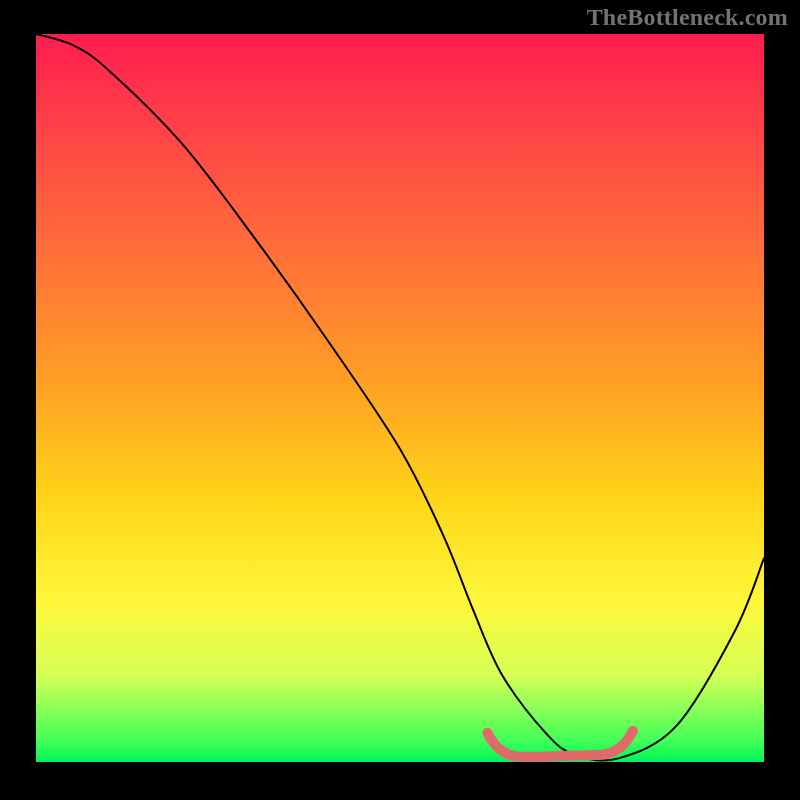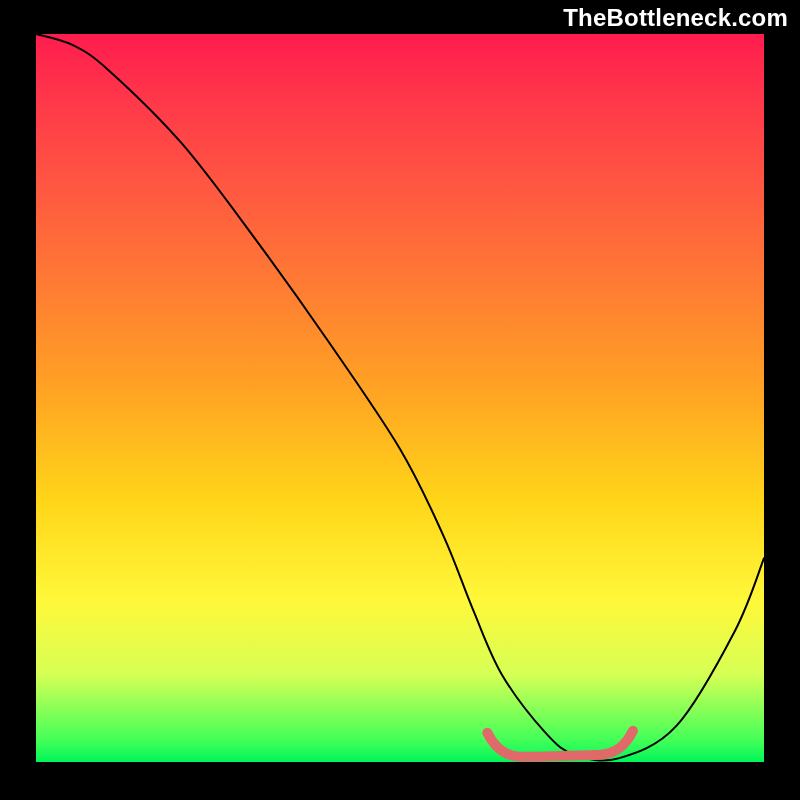--- a/index.html
+++ b/index.html
@@ -12,24 +12,24 @@
   }
   .chart-root {
     position: relative;
     width: 800px;
     height: 800px;
   }
   .watermark {
     position: absolute;
     top: 4px;
     right: 12px;
-    font-family: Liberation Sans, sans-serif;
+    font-family: Liberation Serif, serif;
     font-size: 24px;
     font-weight: 600;
-    color: #ffffff;
+    color: #737373;
     letter-spacing: 0.2px;
     user-select: none;
   }
   .plot-frame {
     position: absolute;
     left: 36px;
     top: 34px;
     width: 728px;
     height: 728px;
     background: #000; 

